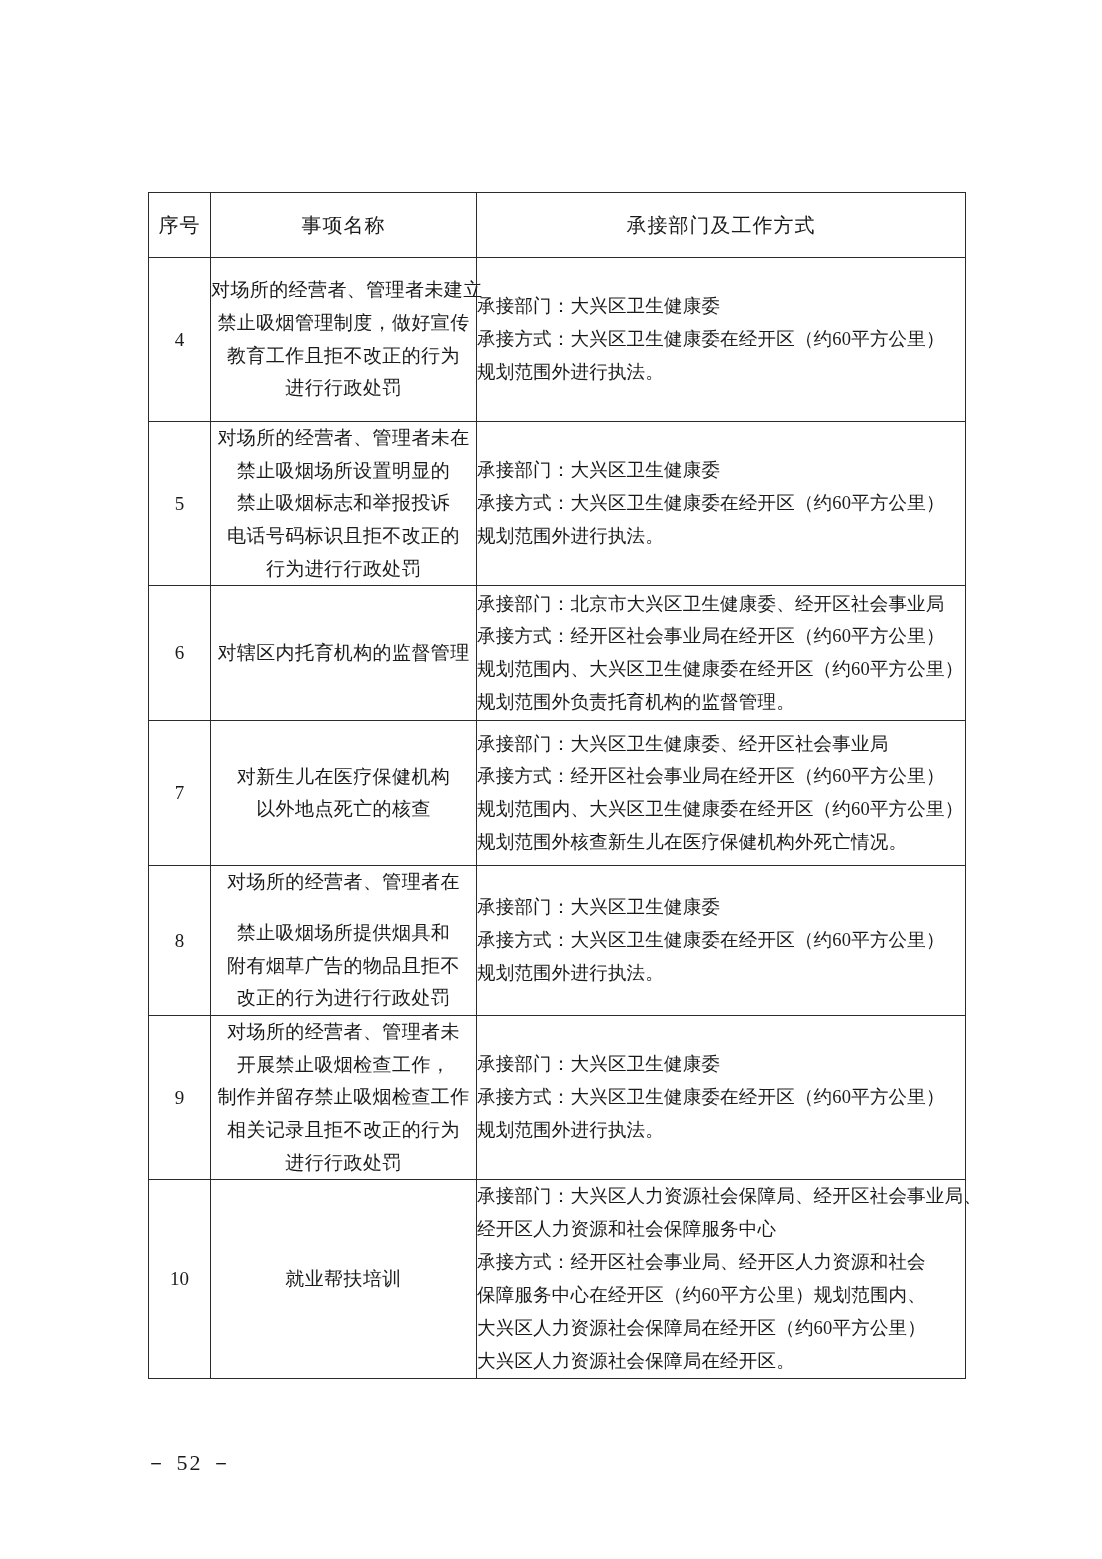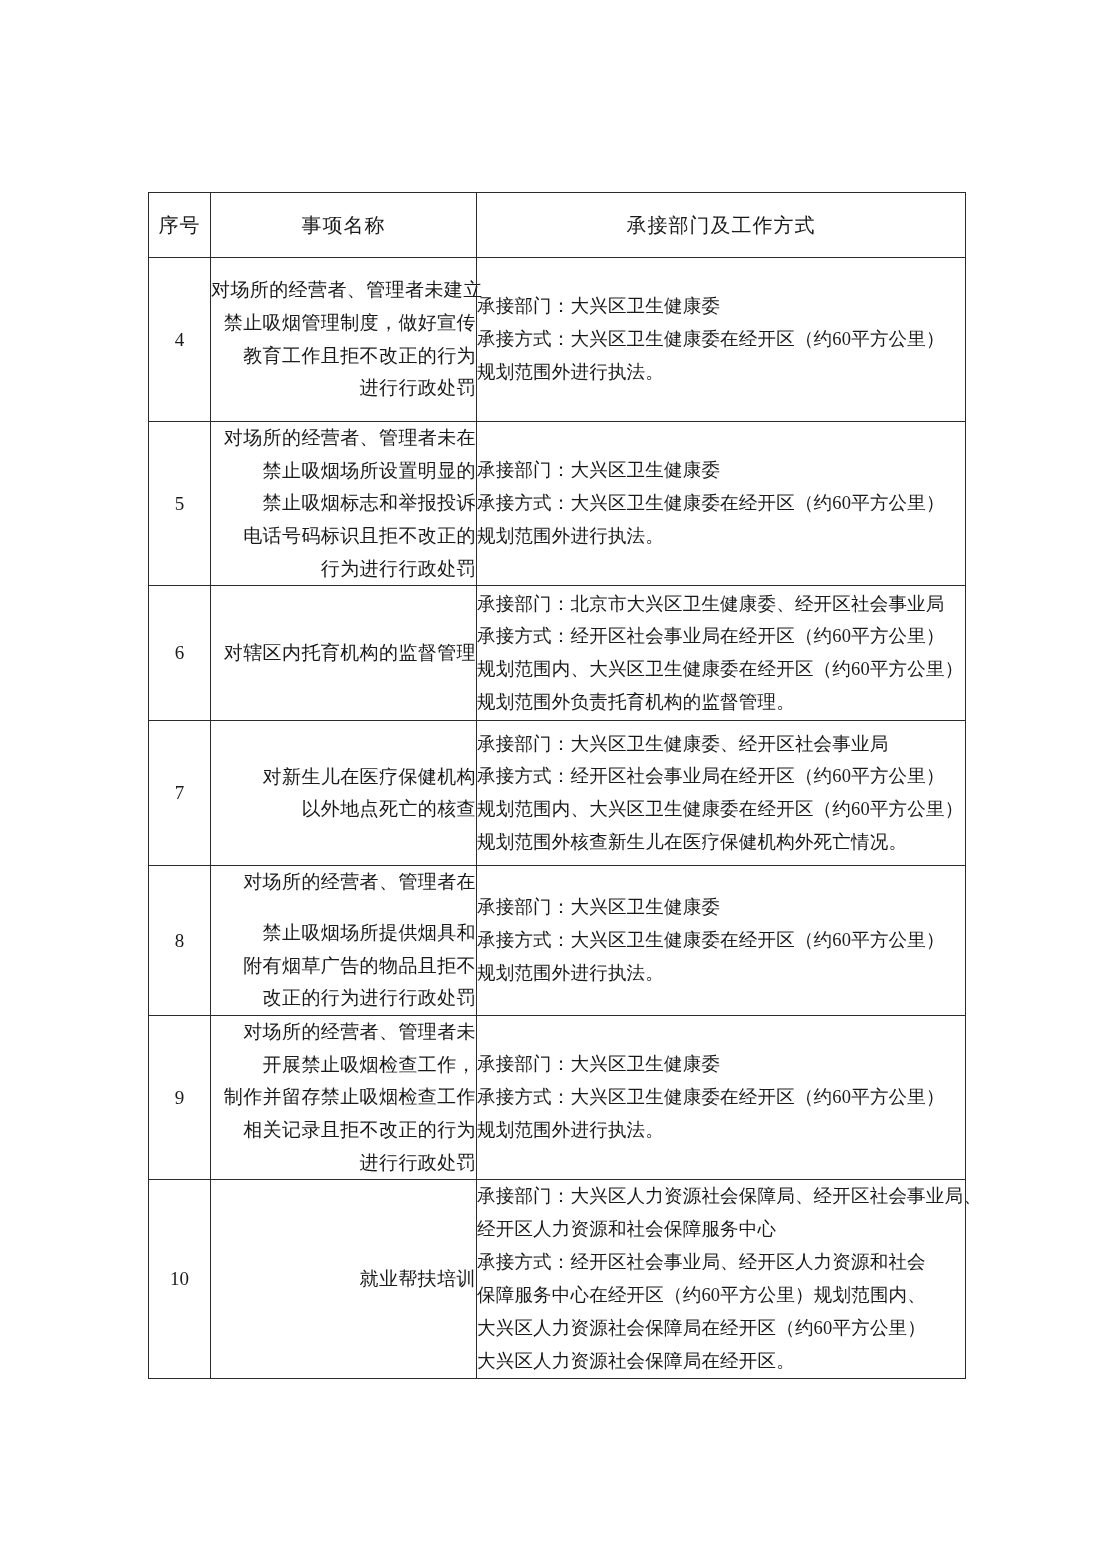--- a/index.html
+++ b/index.html
@@ -66,21 +66,21 @@
     text-align: center;
     font-size: 19px;
     font-family: "Liberation Serif", "DejaVu Serif", serif;
   }
 
   
   .name-cell {
     font-size: 19px;
     line-height: 1.72;
     padding: 6px 10px 6px 14px;
-    text-align: right;
+    text-align: center;
     letter-spacing: 0.4px;
   }
 
   
   .dept-cell {
     font-size: 18.5px;
     line-height: 1.78;
     padding: 6px 8px 6px 12px;
     text-align: left;
     letter-spacing: 0.2px;
@@ -222,14 +222,15 @@
               <span class="ln">承接方式：经开区社会事业局、经开区人力资源和社会</span>
               <span class="ln">保障服务中心在经开区（约60平方公里）规划范围内、</span>
               <span class="ln">大兴区人力资源社会保障局在经开区（约60平方公里）</span>
               <span class="ln">大兴区人力资源社会保障局在经开区。</span>
             </td>
           </tr>
         </tbody>
     </table>
   </div>
 
+  <div class="page-footer">－ 52 －</div>
 
 </div>
 
 </body></html>

